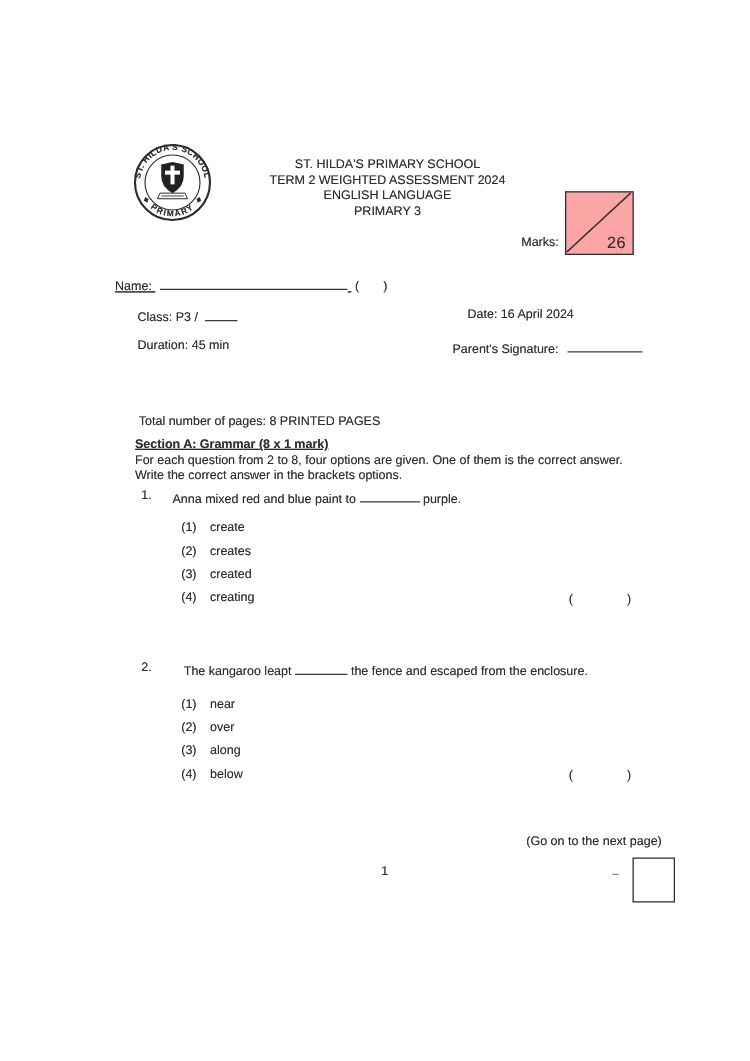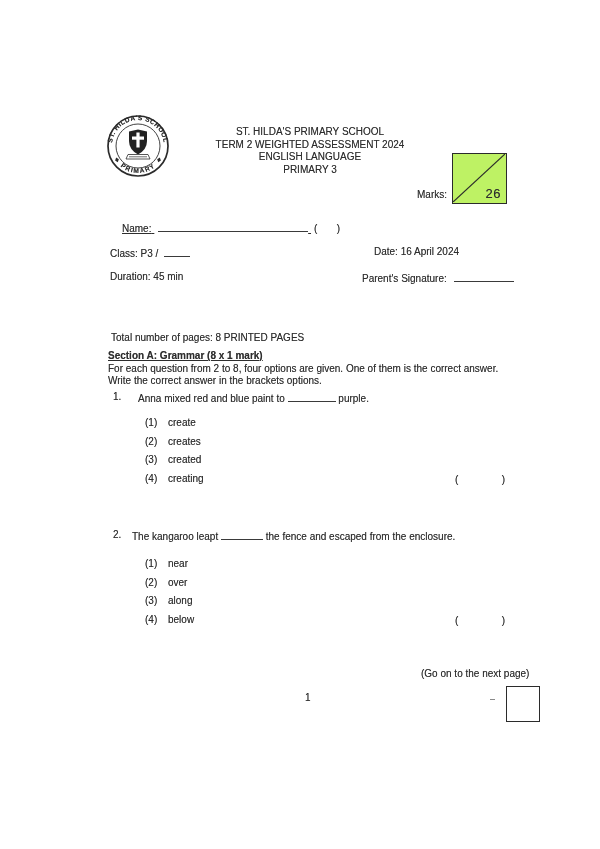--- a/index.html
+++ b/index.html
@@ -20,26 +20,26 @@
     border-bottom:1.2px solid #3a3a3a;
     height:11px;
     vertical-align:baseline;
   }
   
   .header { left:160px; top:126px; width:300px; text-align:center; line-height:12.6px; }
   
   .marks-label { left:417px; top:189px;text-align:right; }
   .marks-box {
     left:452px; top:153px; width:55px; height:51px;
-    border:1.6px solid #2b2b2b; background:#bef264;
+    border:1.6px solid #2b2b2b; background:#fca5a5;
   }
   .marks-box svg { position:absolute; left:0; top:0; }
   .marks-value { position:absolute; right:5px; bottom:2px; font-size:13px; letter-spacing:0.5px; }
   
-  .row-name { left:122px; top:221px;text-decoration:underline; }
+  .row-name { left:92px; top:221px;text-decoration:underline; }
   .bracket-pair { display:inline-flex; justify-content:space-between; vertical-align:baseline; }
   .idx-brackets { width:26px; margin-left:3px; }
   
   .section-a { left:108px; top:330px; width:440px; line-height:12.2px; white-space:nowrap; }
   .section-title { font-weight:bold; text-decoration:underline; margin-bottom:1px;margin-top:20px; }
   
   .q-num { font-size:10px; }
   .opt-col {}
   .opt-row { height:18.6px; display:flex; align-items:flex-start; }
   .opt-num { width:23px; flex:0 0 23px; }
@@ -144,21 +144,21 @@
       <span class="opt-num">(4)</span>
       <span>creating</span>
     </div>
   </div>
   <div class="abs ans-brackets" style="left:455px; top:474px;">
     <span>(</span>
     <span>)</span>
   </div>
 
   <div class="abs q-num" style="left:113px; top:529px;">2.</div>
-  <div class="abs" style="left:132px; top:529px;text-align:center;">
+  <div class="abs" style="left:147px; top:529px;text-align:center;">
     <span>The kangaroo leapt</span>
     <span class="blank" style="width:42px;"></span>
     <span>the fence and escaped from the enclosure.</span>
   </div>
   <div class="abs opt-col" style="left:145px; top:558px;">
     <div class="opt-row">
       <span class="opt-num">(1)</span>
       <span>near</span>
     </div>
     <div class="opt-row">

